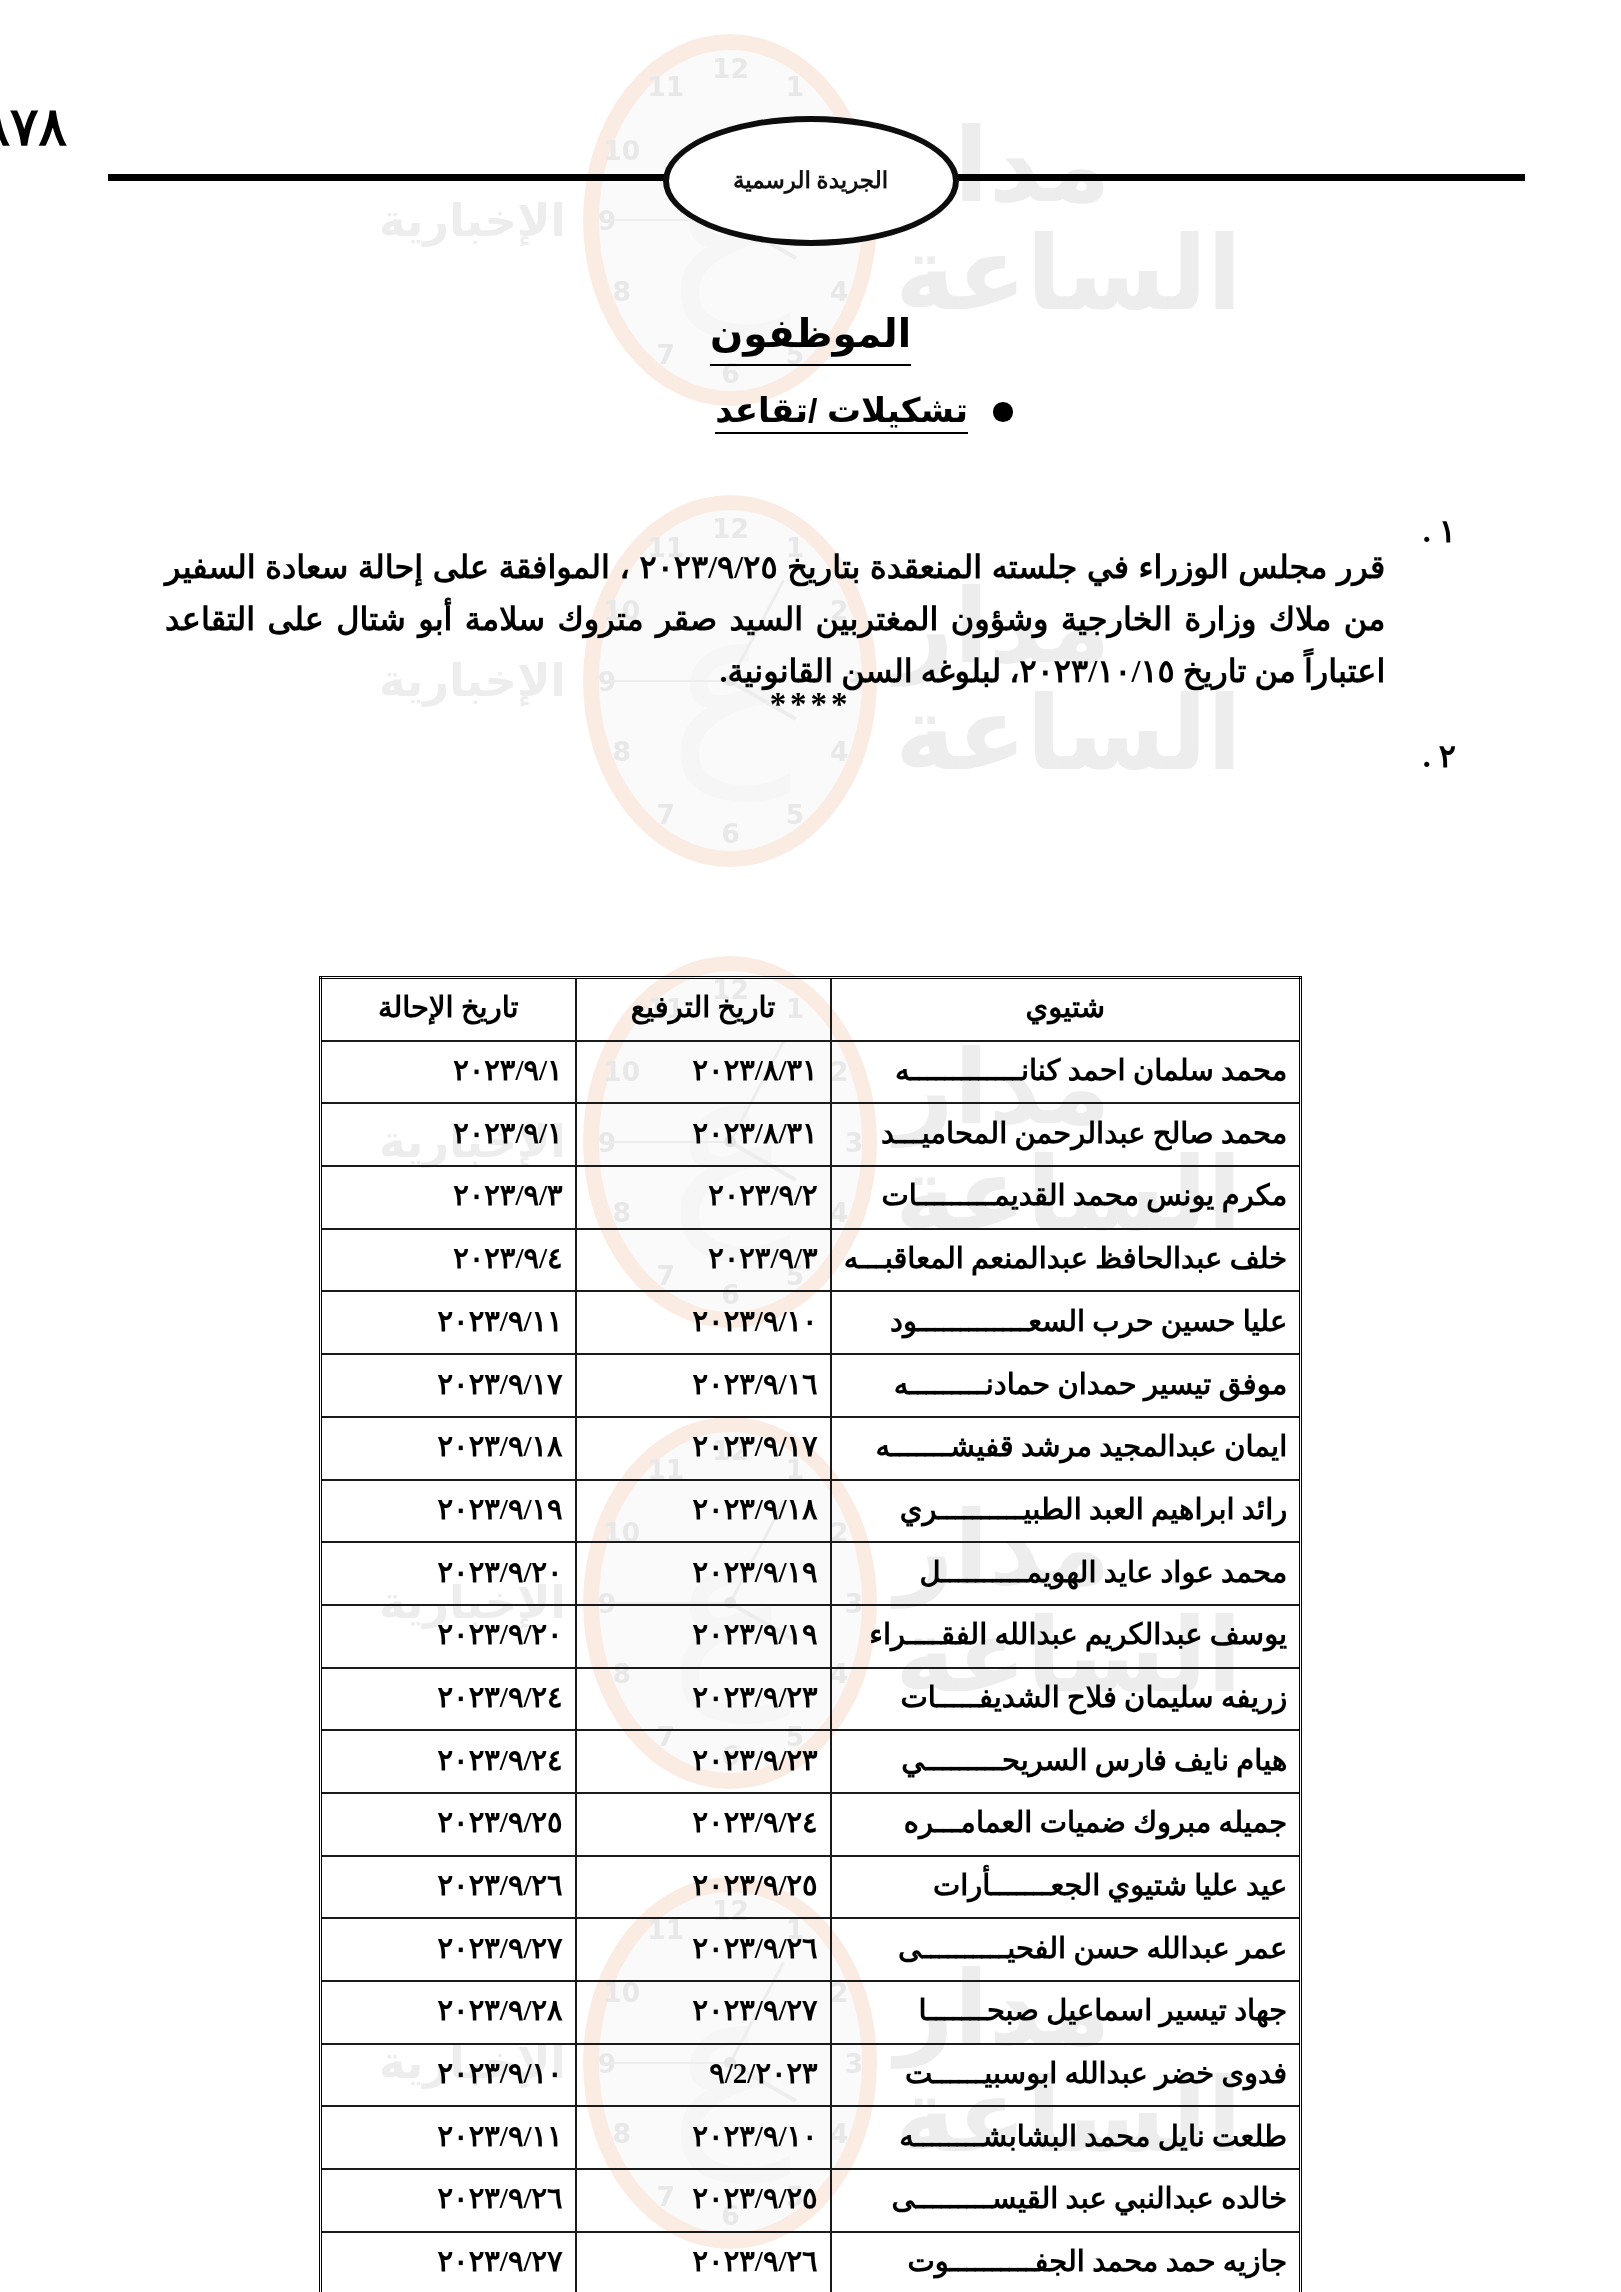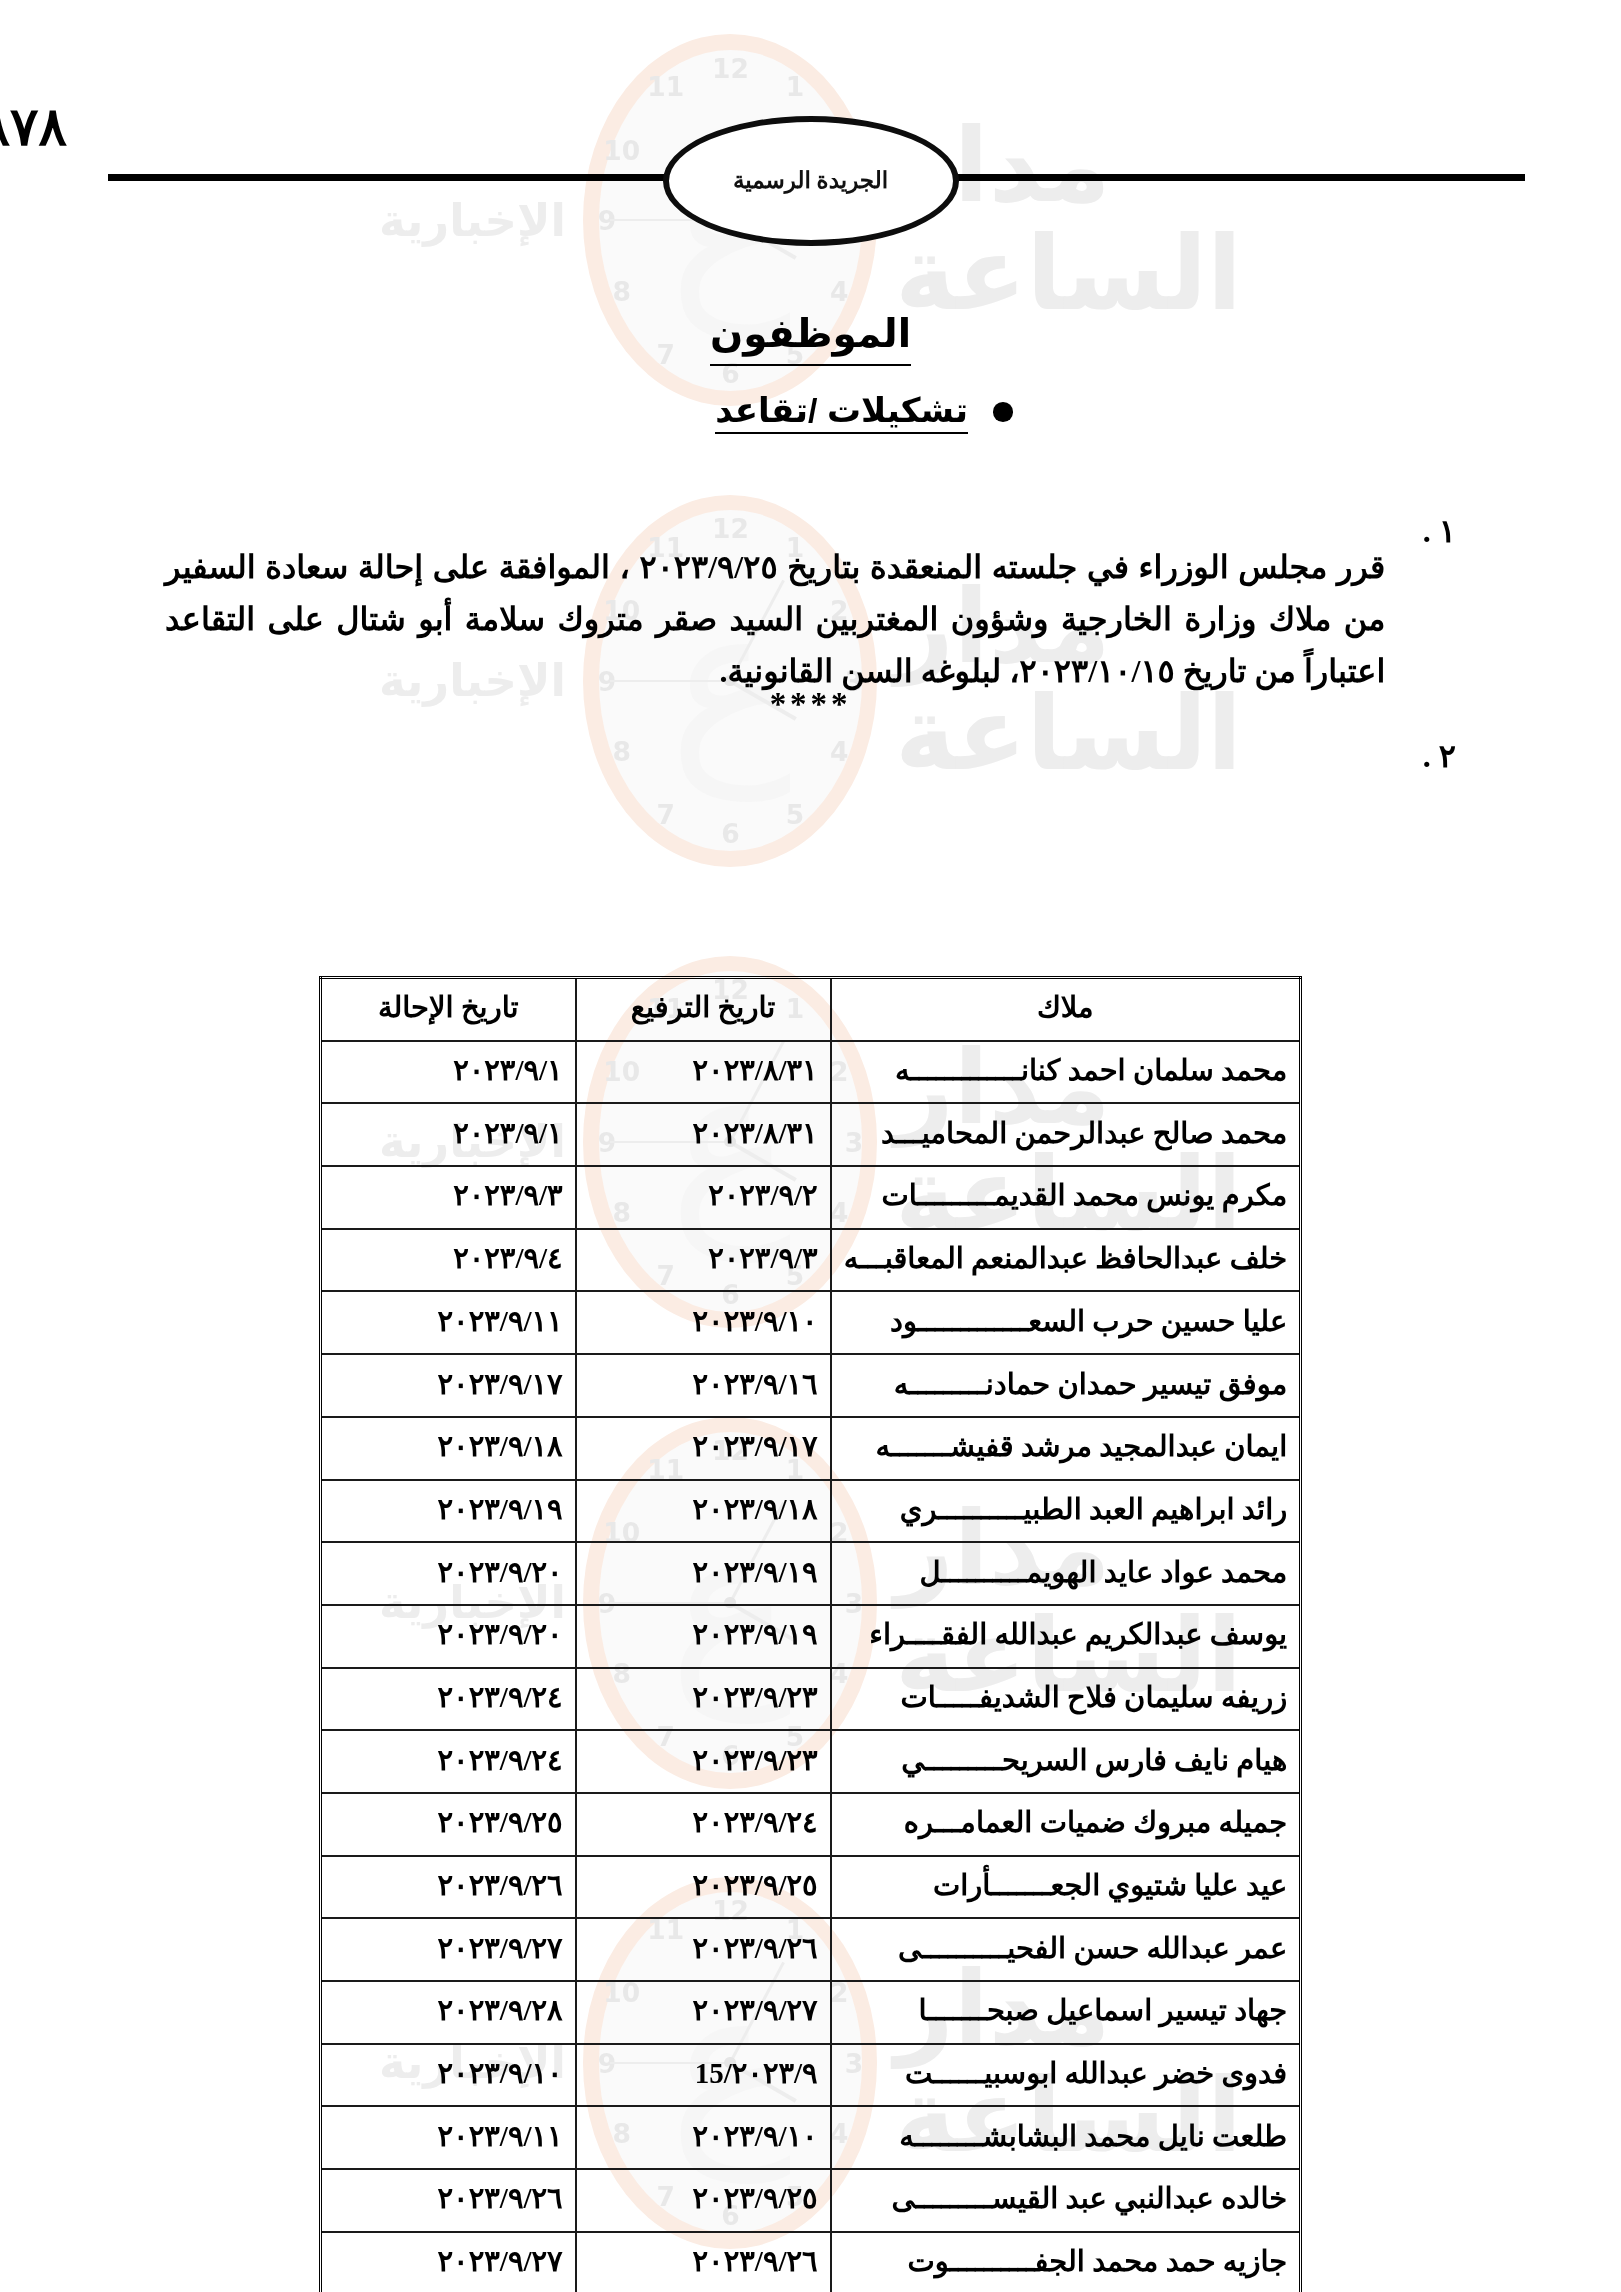--- a/index.html
+++ b/index.html
@@ -508,21 +508,21 @@
 
     <div class="table-wrap">
       <table class="gazette">
         <colgroup>
           <col class="c-name">
             <col class="c-promo">
             <col class="c-ref">
         </colgroup>
         <thead>
           <tr>
-            <th class="name-h">ملاك</th>
+            <th class="name-h">شتيوي</th>
             <th>تاريخ الترفيع</th>
             <th>تاريخ الإحالة</th>
           </tr>
         </thead>
         <tbody id="table-body">
             <tr>
               <td class="name">محمد سلمان احمد كنانـــــــــــــه</td>
               <td class="date">٢٠٢٣/٨/٣١</td>
               <td class="date">٢٠٢٣/٩/١</td>
             </tr>
@@ -596,21 +596,21 @@
               <td class="date">٢٠٢٣/٩/٢٦</td>
               <td class="date">٢٠٢٣/٩/٢٧</td>
             </tr>
             <tr>
               <td class="name">جهاد تيسير اسماعيل صبحـــــــا</td>
               <td class="date">٢٠٢٣/٩/٢٧</td>
               <td class="date">٢٠٢٣/٩/٢٨</td>
             </tr>
             <tr>
               <td class="name">فدوى خضر عبدالله ابوسبيــــــت</td>
-              <td class="date">٢٠٢٣/٩/15</td>
+              <td class="date">٢٠٢٣/2/٩</td>
               <td class="date">٢٠٢٣/٩/١٠</td>
             </tr>
             <tr>
               <td class="name">طلعت نايل محمد البشابشــــــــه</td>
               <td class="date">٢٠٢٣/٩/١٠</td>
               <td class="date">٢٠٢٣/٩/١١</td>
             </tr>
             <tr>
               <td class="name">خالده عبدالنبي عبد القيســـــــــى</td>
               <td class="date">٢٠٢٣/٩/٢٥</td>

